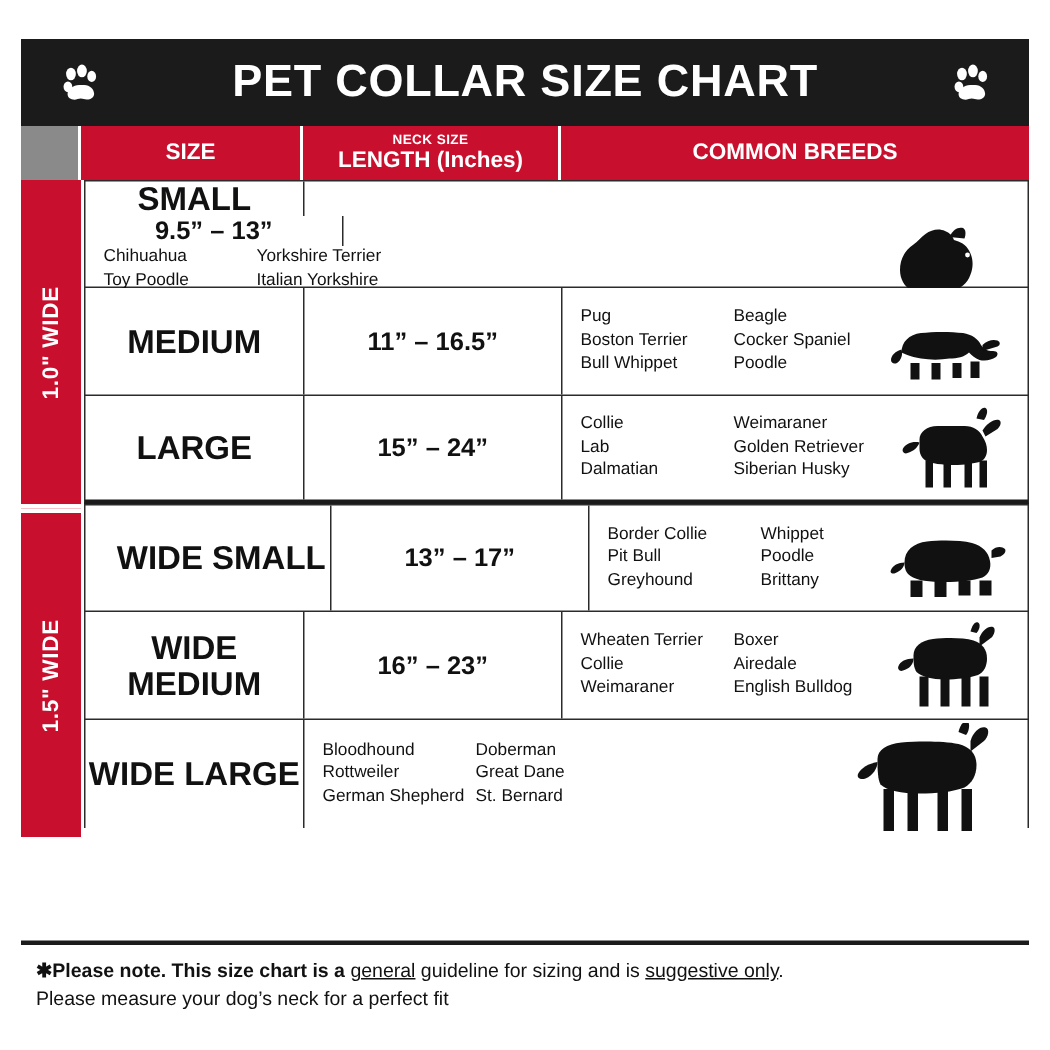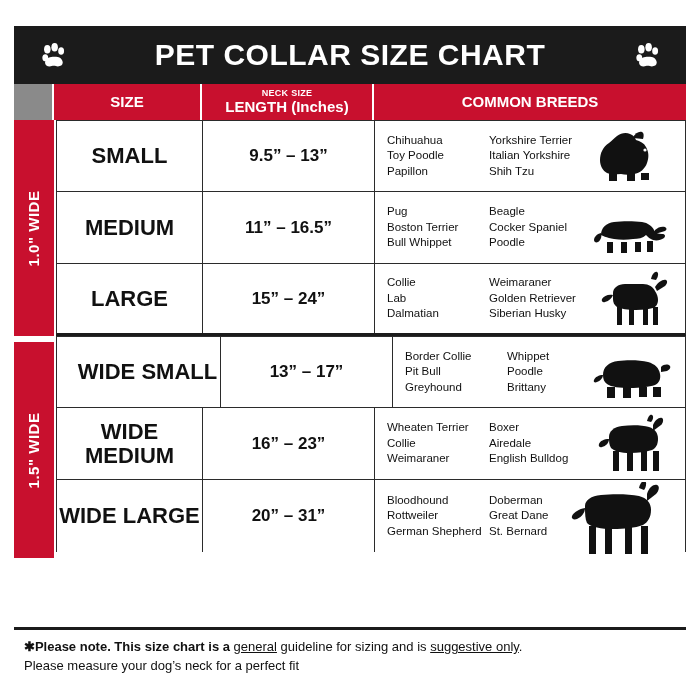--- a/index.html
+++ b/index.html
@@ -134,21 +134,21 @@
   .row {
     display: flex;
     box-sizing: border-box;
     border-bottom: 1px solid #2b2b2b;
     border-left: 1px solid #2b2b2b;
     border-right: 1px solid #2b2b2b;
     height: 72px;
     background: #ffffff;
     position: relative;
   }
-  .row.first { border-top: 1px solid #2b2b2b; }
+  .row.first { border-top: 1px solid #2b2b2b; flex-direction: column; }
   .row.thickbottom { border-bottom: 3px solid #1b1b1b; }
   .row.thicktop { border-top: 1px solid #2b2b2b; padding-left: 18px; }
   .cell-size {
     width: 146px;
     display: flex;
     align-items: center;
     justify-content: center;
     font-size: 22px;
     font-weight: bold;
     color: #111111;
@@ -381,21 +381,20 @@
                 <path fill="#111111" d="M64 10c1-4 3-7 5-6 2 1 1 5-1 7z"></path>
                 <path fill="#111111" d="M30 40h6v20h-6zM44 40h6v20h-6zM58 40h6v20h-6zM70 40h6v20h-6z"></path>
                 <path fill="#111111" d="M26 28c-5 0-9 2-10 5-1 2 1 4 3 3 4-1 7-4 7-8z"></path>
               </svg>
             </div>
           </div>
         </div>
 
         <div class="row" style="border-bottom:none;">
           <div class="cell-size">WIDE LARGE</div>
-          <div class="cell-length">20” – 31”</div>
           <div class="cell-breeds">
             <div class="breed-col">
               <div>Bloodhound</div>
               <div>Rottweiler</div>
               <div>German Shepherd</div>
             </div>
             <div class="breed-col">
               <div>Doberman</div>
               <div>Great Dane</div>
               <div>St. Bernard</div>

